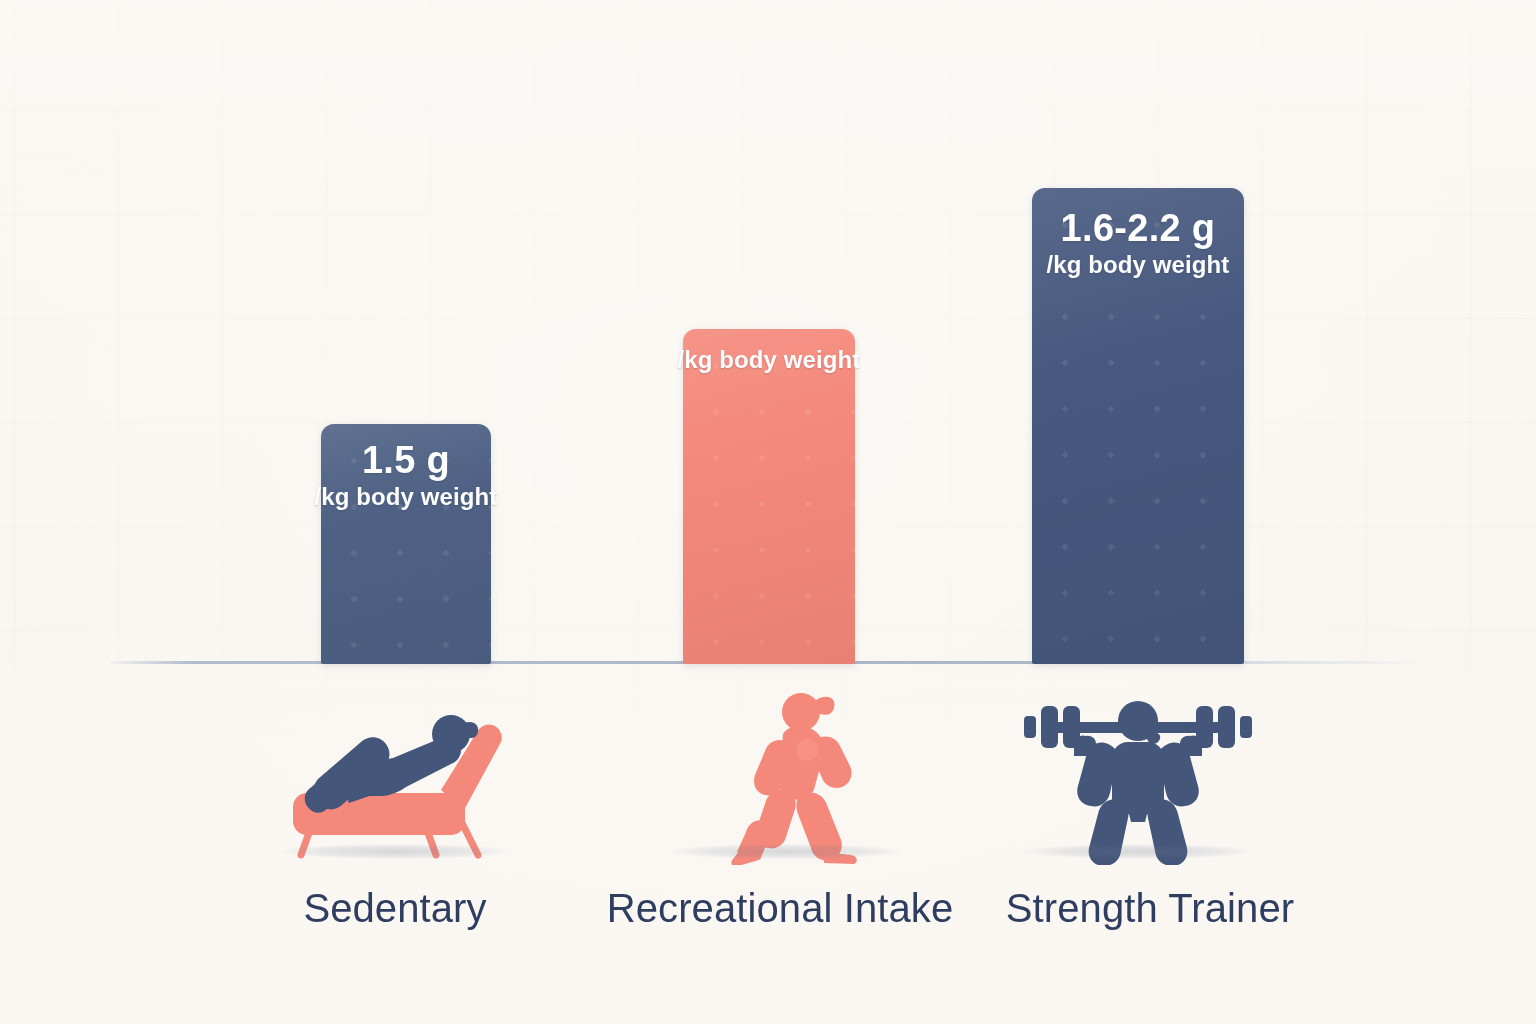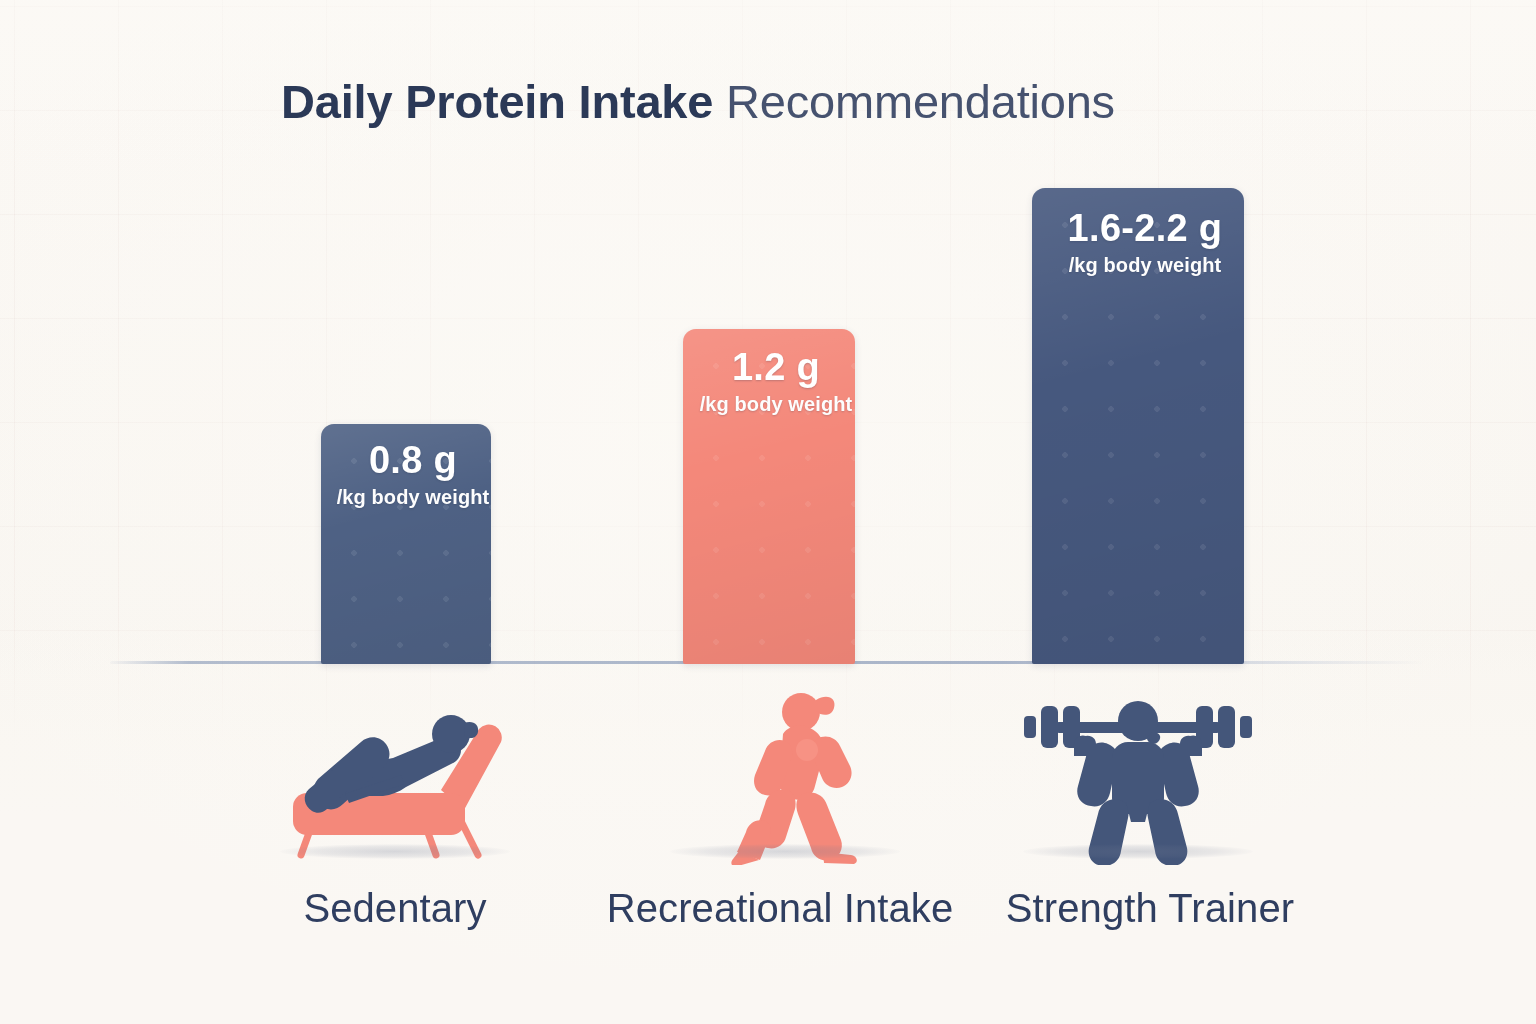--- a/index.html
+++ b/index.html
@@ -106,33 +106,32 @@
     pointer-events: none;
   }
 
   .bar-label {
     position: absolute;
     left: 0;
     right: 0;
     text-align: center;
     color: #ffffff;
     pointer-events: none;
-    padding-left: 7px;
   }
   .bar-value {
     font-size: 38px;
     font-weight: 700;
     letter-spacing: 0.3px;
     line-height: 44px;
     white-space: nowrap;
     text-shadow: 0 1px 2px rgba(40,50,75,0.25);
   }
   .bar-unit {
     margin-top: 2px;
-    font-size: 20px;
+    font-size: 24px;
     font-weight: 700;
     letter-spacing: 0.1px;
     line-height: 26px;
     white-space: nowrap;
     color: #fdfdfd;
     text-shadow: 0 1px 2px rgba(40,50,75,0.22);
   }
 
   
   .icon-slot {
@@ -165,43 +164,39 @@
   }
 </style>
 </head>
 <body>
 
 <div id="infographic">
 
   <div class="grid-layer"></div>
   <div class="grid-fade"></div>
 
-  <div class="title">
-    <span class="t-strong">Daily Protein Intake</span><span>&nbsp;</span><span class="t-light">Recommendations</span>
-  </div>
 
   <div class="plot">
 
     <div class="axis-line"></div>
 
     <div class="bar" style="left:321px; top:424px; width:170px; height:240px; background:#4e6184;">
       <div class="dots"></div>
       <div class="sheen"></div>
     </div>
     <div class="bar-label" style="left:311px; width:190px; top:438px;">
-      <div class="bar-value">0.8 g</div>
+      <div class="bar-value">1.5 g</div>
       <div class="bar-unit">/kg body weight</div>
     </div>
 
     <div class="bar" style="left:683px; top:329px; width:172px; height:335px; background:#f4887a;">
       <div class="dots"></div>
       <div class="sheen"></div>
     </div>
     <div class="bar-label" style="left:674px; width:190px; top:345px;">
-      <div class="bar-value">1.2 g</div>
       <div class="bar-unit">/kg body weight</div>
     </div>
 
     <div class="bar" style="left:1032px; top:188px; width:212px; height:476px; background:#46587e;">
       <div class="dots"></div>
       <div class="sheen"></div>
     </div>
     <div class="bar-label" style="left:1032px; width:212px; top:206px;">
       <div class="bar-value">1.6-2.2 g</div>
       <div class="bar-unit">/kg body weight</div>

